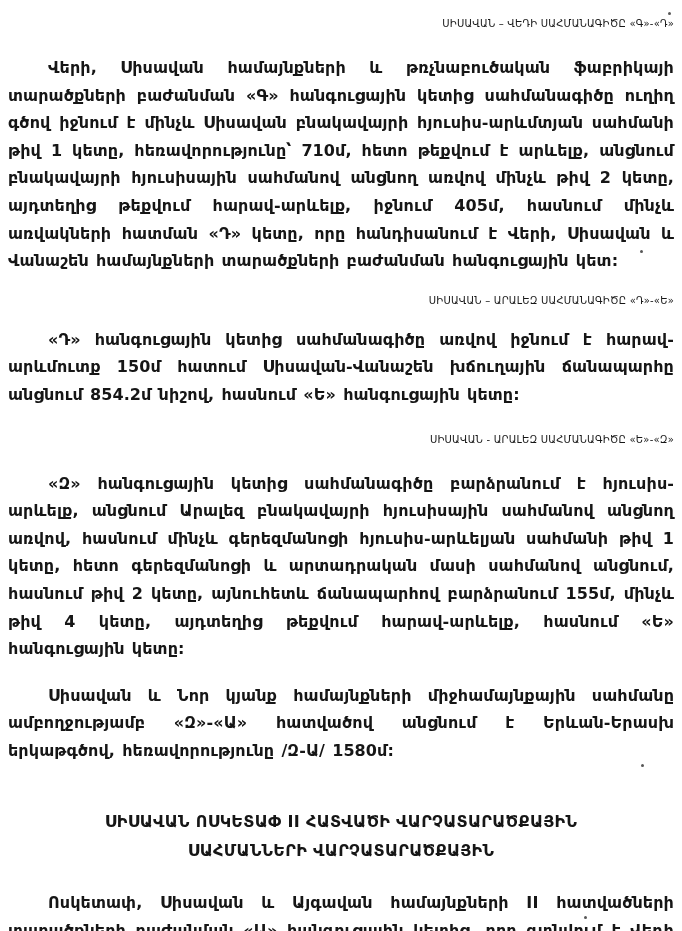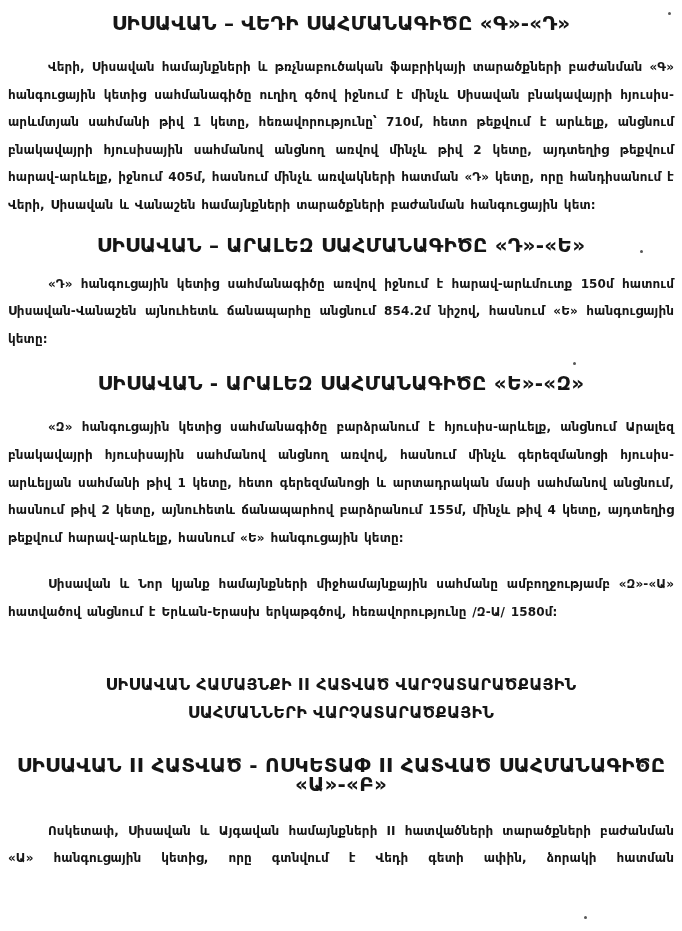--- a/index.html
+++ b/index.html
@@ -16,31 +16,31 @@
     color: #161616;
     position: relative;
   }
   .page {
     padding: 8px 8px 0 8px;
     box-sizing: border-box;
     width: 682px;
   }
   .h-sec {
     margin: 0;
-    text-align: center;
-    font-size: 20px;
+    text-align: right;
+    font-size: 10px;
     line-height: 19px;
     letter-spacing: 0.2px;
-    font-weight: 700;
+    font-weight: 400;
   }
   .para {
     margin: 21px 0 0 0;
     text-align: justify;
     text-indent: 40px;
-    font-size: 12px;
+    font-size: 16px;
     line-height: 27.6px;
     word-spacing: 1.5px;
     letter-spacing: 0.1px;
   }
   .para.cont {
     text-align-last: justify;
   }
   .mt16 { margin-top: 16px; }
   .mt18 { }
   .mt19 { margin-top: 19px; }
@@ -69,35 +69,34 @@
 <body>
 
 <div class="page">
 
   <h1 class="h-sec" style="margin-top:6px">ՍԻՍԱՎԱՆ – ՎԵԴԻ  ՍԱՀՄԱՆԱԳԻԾԸ «Գ»-«Դ»</h1>
 
   <p class="para">Վերի, Սիսավան համայնքների և թռչնաբուծական ֆաբրիկայի տարածքների բաժանման «Գ» հանգուցային կետից սահմանագիծը ուղիղ գծով իջնում է մինչև Սիսավան բնակավայրի հյուսիս-արևմտյան սահմանի թիվ 1 կետը, հեռավորությունը՝ 710մ, հետո թեքվում է արևելք, անցնում բնակավայրի հյուսիսային սահմանով անցնող առվով մինչև թիվ 2 կետը, այդտեղից թեքվում հարավ-արևելք, իջնում 405մ, հասնում մինչև առվակների հատման «Դ» կետը, որը հանդիսանում է Վերի, Սիսավան և Վանաշեն համայնքների տարածքների բաժանման հանգուցային կետ:</p>
 
   <h2 class="h-sec mt16">ՍԻՍԱՎԱՆ – ԱՐԱԼԵԶ  ՍԱՀՄԱՆԱԳԻԾԸ «Դ»-«Ե»</h2>
 
-  <p class="para mt16">«Դ» հանգուցային կետից սահմանագիծը առվով իջնում է հարավ-արևմուտք 150մ հատում Սիսավան-Վանաշեն այնուհետև ճանապարհը անցնում 854.2մ նիշով, հասնում «Ե» հանգուցային կետը:</p>
+  <p class="para mt16">«Դ» հանգուցային կետից սահմանագիծը առվով իջնում է հարավ-արևմուտք 150մ հատում Սիսավան-Վանաշեն խճուղային ճանապարհը անցնում 854.2մ նիշով, հասնում «Ե» հանգուցային կետը:</p>
 
   <h2 class="h-sec mt21">ՍԻՍԱՎԱՆ - ԱՐԱԼԵԶ  ՍԱՀՄԱՆԱԳԻԾԸ «Ե»-«Զ»</h2>
 
   <p class="para mt18">«Զ» հանգուցային կետից սահմանագիծը բարձրանում է հյուսիս-արևելք, անցնում Արալեզ բնակավայրի հյուսիսային սահմանով անցնող առվով, հասնում մինչև գերեզմանոցի հյուսիս-արևելյան սահմանի թիվ 1 կետը, հետո գերեզմանոցի և արտադրական մասի սահմանով անցնում, հասնում թիվ 2 կետը, այնուհետև ճանապարհով բարձրանում 155մ, մինչև թիվ 4 կետը, այդտեղից թեքվում հարավ-արևելք, հասնում «Ե» հանգուցային կետը:</p>
 
 
   <p class="para mt19">Սիսավան և Նոր կյանք համայնքների միջհամայնքային սահմանը ամբողջությամբ «Զ»-«Ա» հատվածով անցնում է Երևան-Երասխ  երկաթգծով, հեռավորությունը /Զ-Ա/ 1580մ:</p>
 
   <div class="main-title">
-    <div>ՍԻՍԱՎԱՆ ՀԱՄԱՅՆՔԻ  II ՀԱՏՎԱԾ ՎԱՐՉԱՏԱՐԱԾՔԱՅԻՆ</div>
+    <div>ՍԻՍԱՎԱՆ ՈՍԿԵՏԱՓ  II ՀԱՏՎԱԾԻ ՎԱՐՉԱՏԱՐԱԾՔԱՅԻՆ</div>
     <div>ՍԱՀՄԱՆՆԵՐԻ ՎԱՐՉԱՏԱՐԱԾՔԱՅԻՆ</div>
   </div>
 
-  <h2 class="h-sec mt28">ՍԻՍԱՎԱՆ II ՀԱՏՎԱԾ - ՈՍԿԵՏԱՓ II ՀԱՏՎԱԾ ՍԱՀՄԱՆԱԳԻԾԸ  «Ա»-«Բ»</h2>
 
   <p class="para cont mt24">Ոսկետափ, Սիսավան և Այգավան համայնքների II հատվածների տարածքների բաժանման «Ա» հանգուցային կետից, որը գտնվում է Վեդի գետի ափին, ձորակի հատման</p>
 
 </div>
 
 <div class="speck" style="left:668px; top:12px;"></div>
 <div class="speck" style="left:640px; top:250px;"></div>
 <div class="speck" style="left:573px; top:362px;"></div>
 <div class="speck" style="left:641px; top:764px;"></div>
 <div class="speck" style="left:584px; top:916px;"></div>

